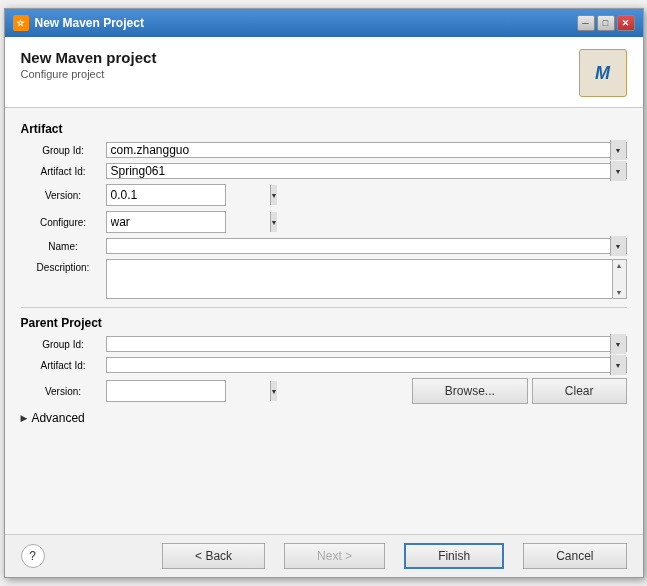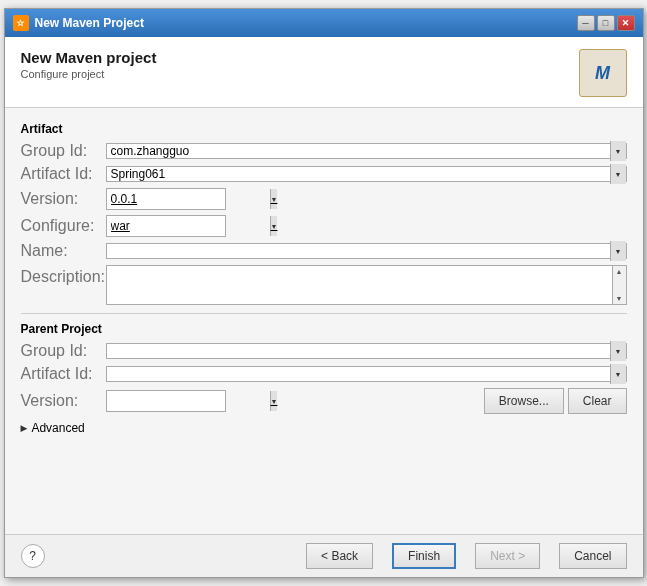--- a/index.html
+++ b/index.html
@@ -114,23 +114,24 @@
       margin-bottom: 6px;
       margin-top: 4px;
     }
     .form-row {
       display: flex;
       align-items: center;
       margin-bottom: 5px;
     }
     .form-label {
       width: 85px;
-      font-size: 16px;
-      color: #737373;
+      font-size: 10px;
+      color: #000000;
       flex-shrink: 0;
+      text-align: center;
     }
     .combo-wrapper {
       flex: 1;
       display: flex;
       align-items: center;
       border: 1px solid #aaa;
       background: white;
       height: 16px;
     }
     .combo-input {
@@ -222,21 +223,21 @@
       cursor: pointer;
       background: white;
     }
     .footer-buttons {
       margin-left: auto;
       display: flex;
       gap: 19px;
     }
     .btn {
       height: 26px;
-      padding: 0 14px;
+      padding: 0 32px;
       border: 1px solid #aaa;
       background: linear-gradient(to bottom, #f5f5f5, #e0e0e0);
       font-size: 12px;
       cursor: pointer;
       color: #333;
       outline: none;
     }
     .btn-primary {
       border: 2px solid #3a7abf;
       background: linear-gradient(to bottom, #f5f5f5, #e0e0e0);
@@ -245,21 +246,20 @@
       color: #aaa;
       cursor: default;
     }
     .version-select-wrapper {
       display: flex;
       align-items: flex-end;
       border: 1px solid #aaa;
       background: white;
       height: 22px;
       width: 120px;
-      text-decoration: underline;
     }
     .version-input {
       flex: 1;
       height: 20px;
       border: none;
       background: transparent;
       padding: 2px 4px;
       font-size: 12px;
       outline: none;
     }
@@ -398,18 +398,18 @@
       <span>Advanced</span>
     </div>
   </div>
 
   <div class="footer">
     <div class="footer-help">
       <span>?</span>
     </div>
     <div class="footer-buttons">
       <button class="btn">&lt; Back</button>
+      <button class="btn btn-disabled">Next &gt;</button>
       <button class="btn btn-primary">Finish</button>
-      <button class="btn btn-disabled">Next &gt;</button>
       <button class="btn">Cancel</button>
     </div>
   </div>
 </div>
 
 </body></html>

